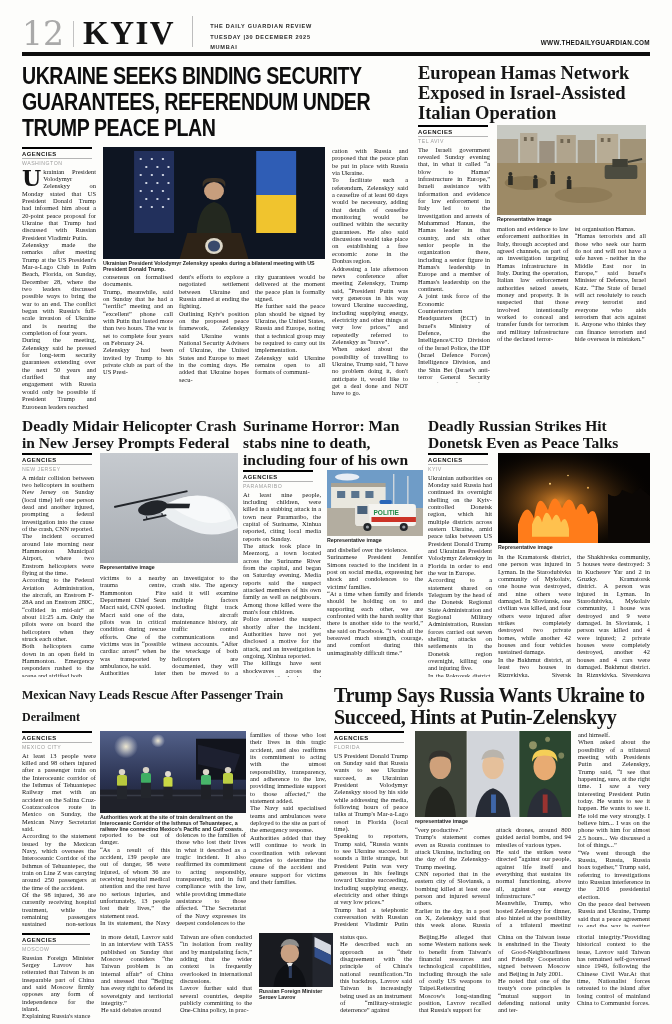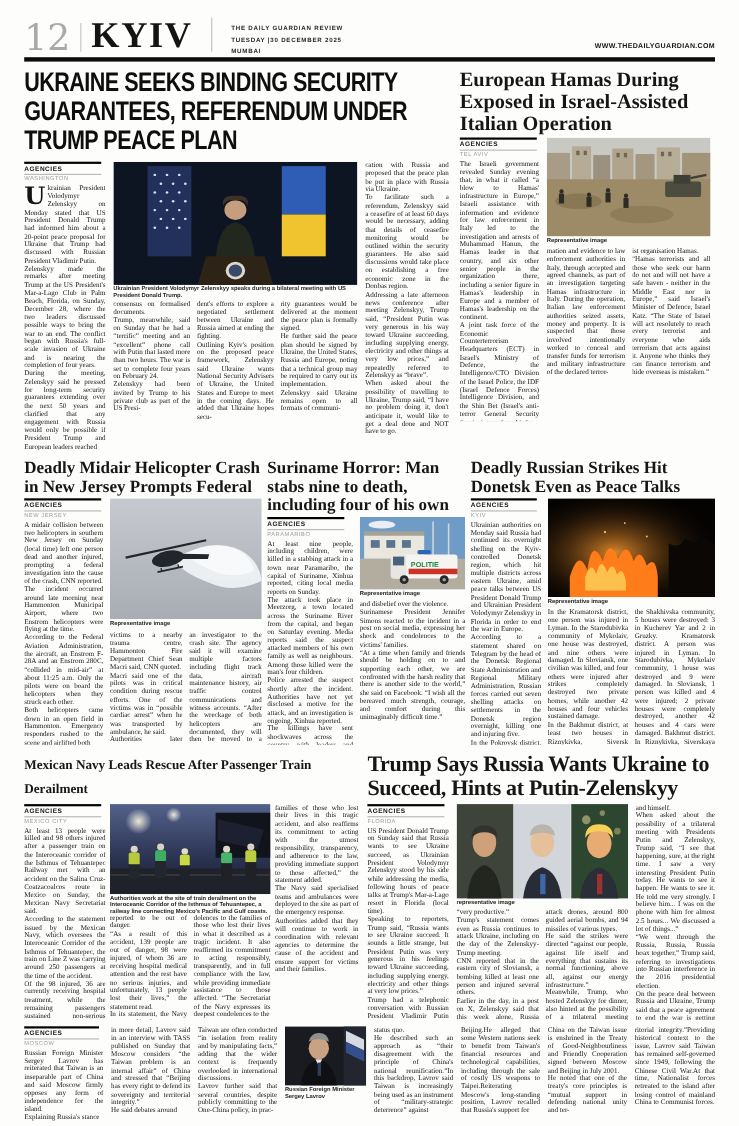--- a/index.html
+++ b/index.html
@@ -120,21 +120,21 @@
           </div>
         </div>
         <div class="bt" style="width:76px">cation with Russia and proposed that the peace plan be put in place with Russia via Ukraine.
 To facilitate such a referendum, Zelenskyy said a ceasefire of at least 60 days would be necessary, adding that details of ceasefire monitoring would be outlined within the security guarantees. He also said discussions would take place on establishing a free economic zone in the Donbas region.
 Addressing a late afternoon news conference after meeting Zelenskyy, Trump said, “President Putin was very generous in his way toward Ukraine succeeding, including supplying energy, electricity and other things at very low prices,” and repeatedly referred to Zelenskyy as “brave”.
 When asked about the possibility of travelling to Ukraine, Trump said, “I have no problem doing it, don't anticipate it, would like to get a deal done and NOT have to go.</div>
       </div>
     </section>
 
     <section style="flex:0 0 228px;width:228px">
-      <h2 class="hl" style="font-size:18.5px;line-height:20px;height:60px;overflow:hidden">European Hamas During Exposed in Israel-Assisted Italian Operation</h2>
+      <h2 class="hl" style="font-size:18.5px;line-height:20px;height:60px;overflow:hidden">European Hamas Network Exposed in Israel-Assisted Italian Operation</h2>
       <div class="row" style="gap:7px;height:258px;margin-top:2px">
         <div class="track" style="width:72px">
           <div class="byline">
             <span class="agency">AGENCIES</span>
             <span class="loc">TEL AVIV</span>
           </div>
           <div class="bt" style="flex:1">The Israeli government revealed Sunday evening that, in what it called “a blow to Hamas' infrastructure in Europe,” Israeli assistance with information and evidence for law enforcement in Italy led to the investigation and arrests of Muhammad Hanun, the Hamas leader in that country, and six other senior people in the organization there, including a senior figure in Hamas's leadership in Europe and a member of Hamas's leadership on the continent.
 A joint task force of the Economic Counterterrorism Headquarters (ECT) in Israel's Ministry of Defence, the Intelligence/CTO Division of the Israel Police, the IDF (Israel Defence Forces) Intelligence Division, and the Shin Bet (Israel's anti-terror General Security Service), transferred infor-</div>
         </div>
         <div class="track" style="width:149px">

